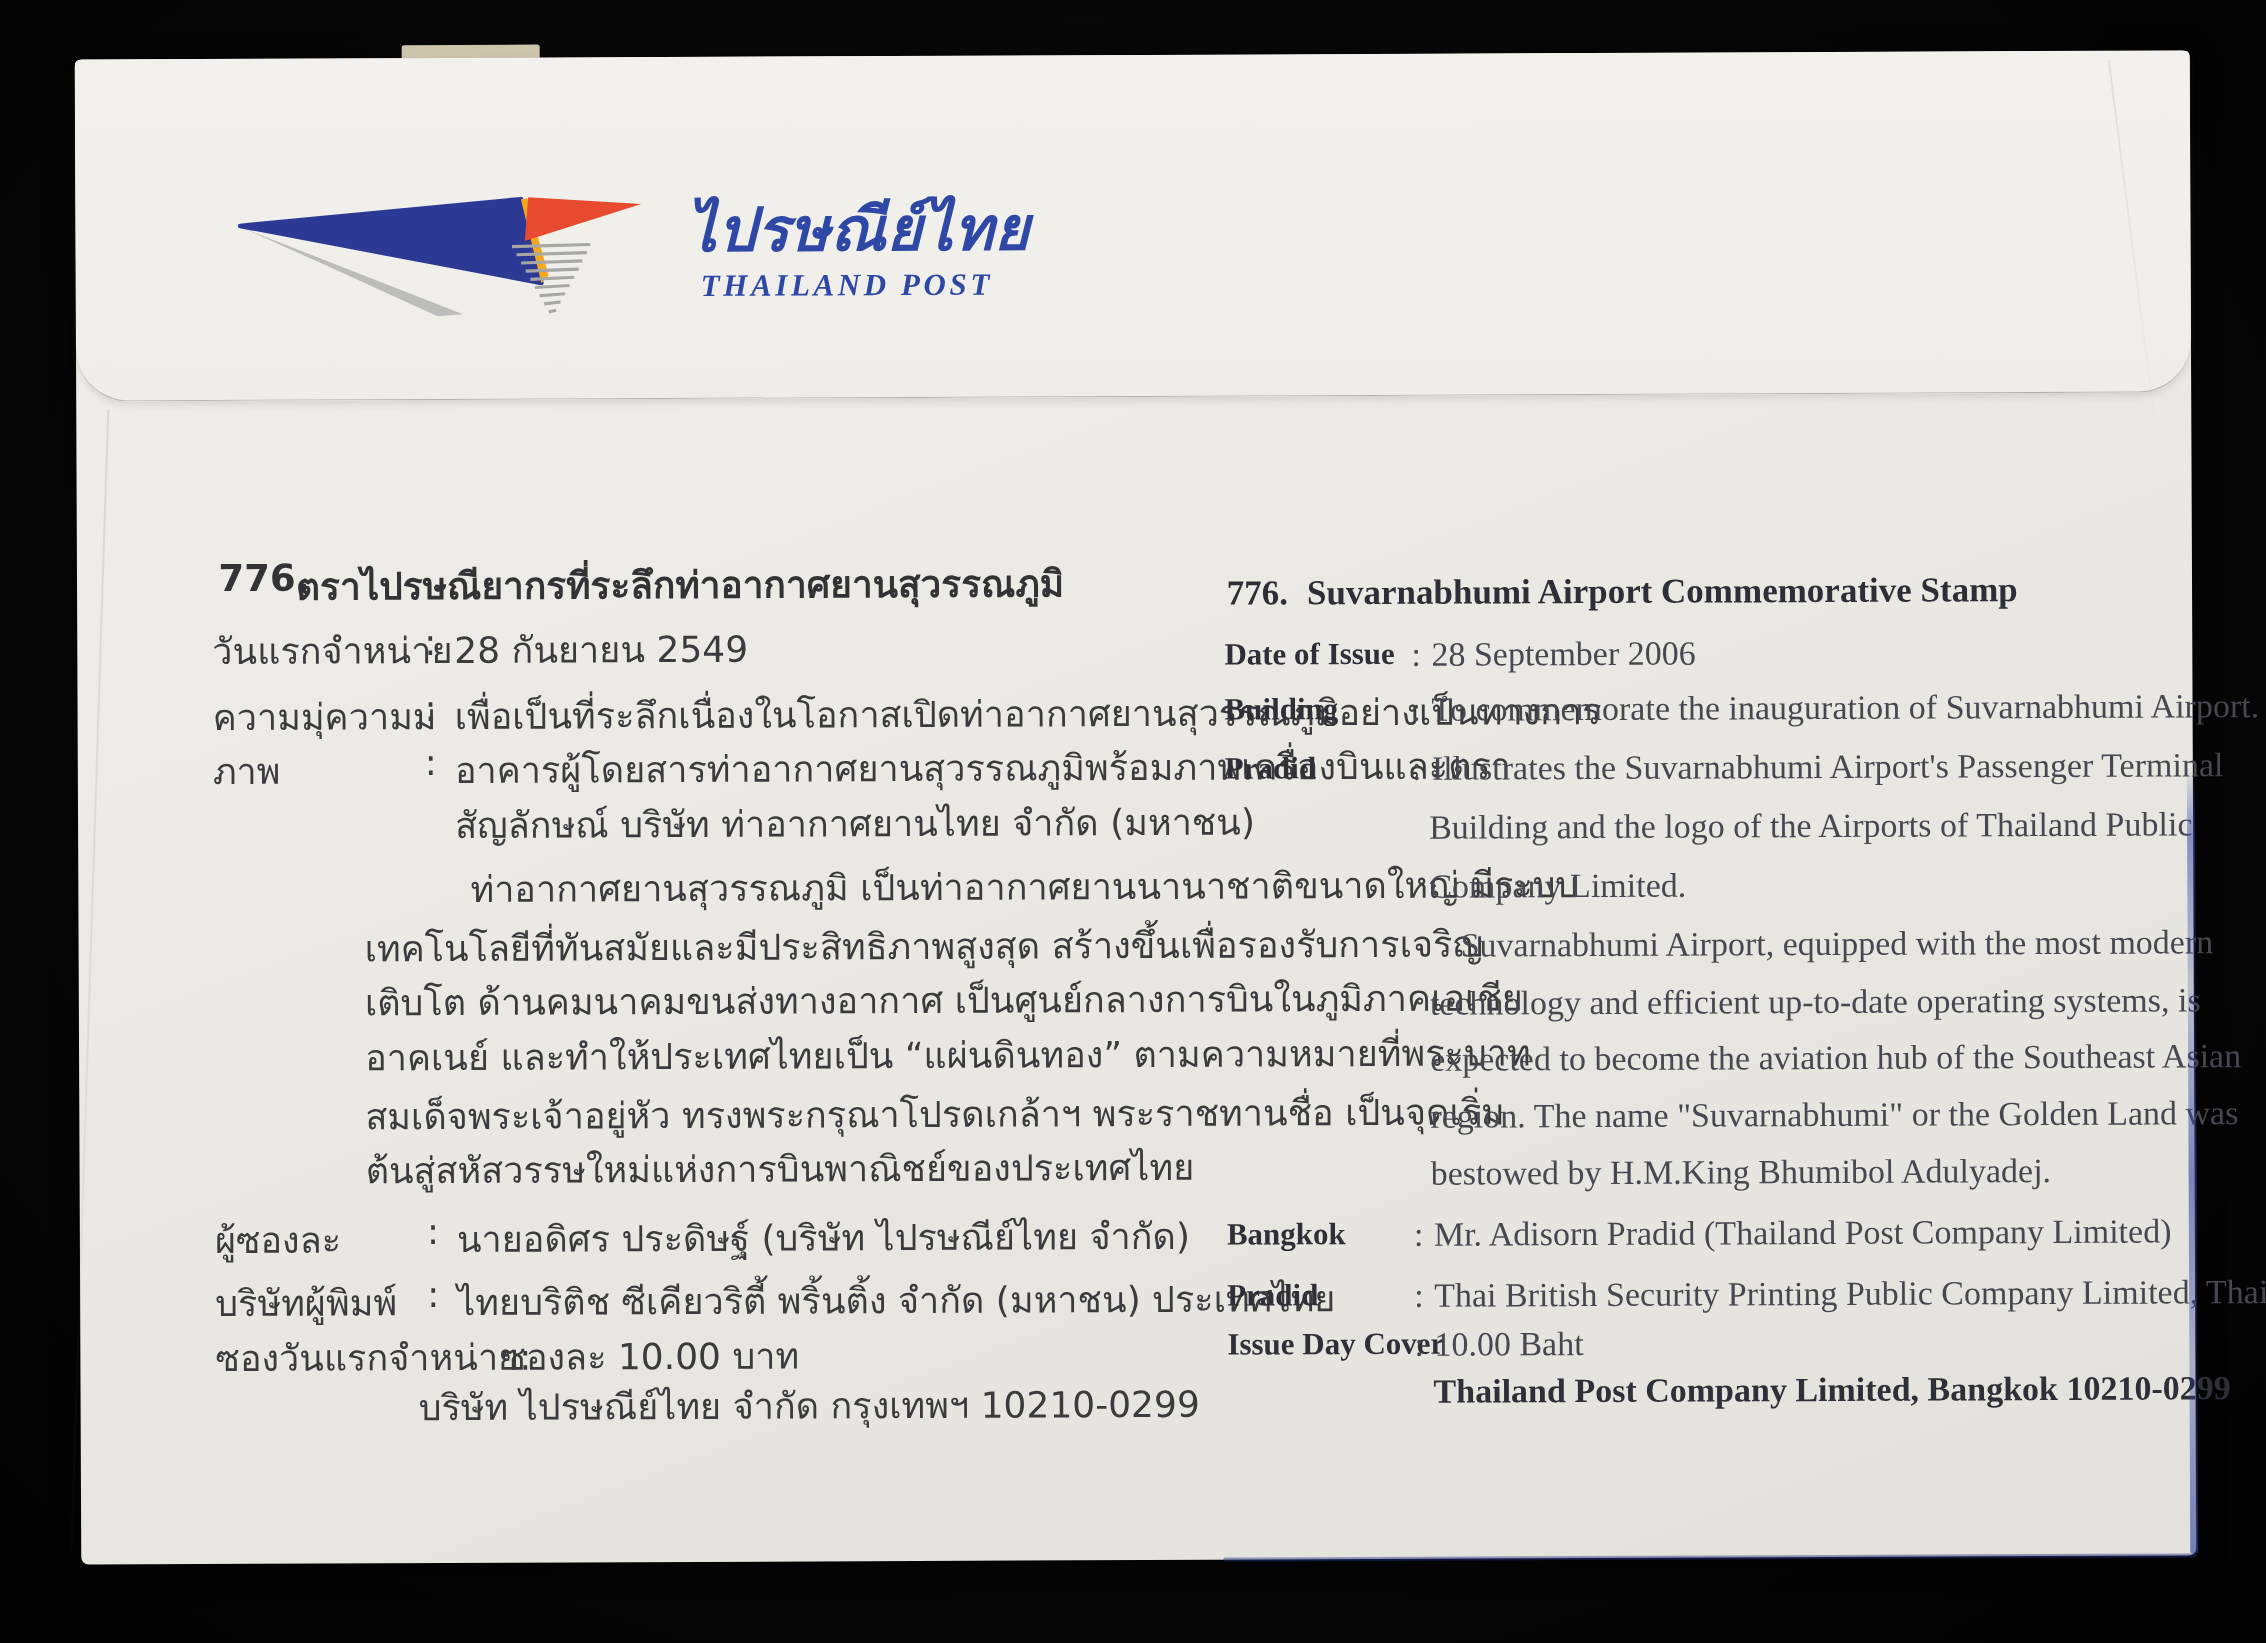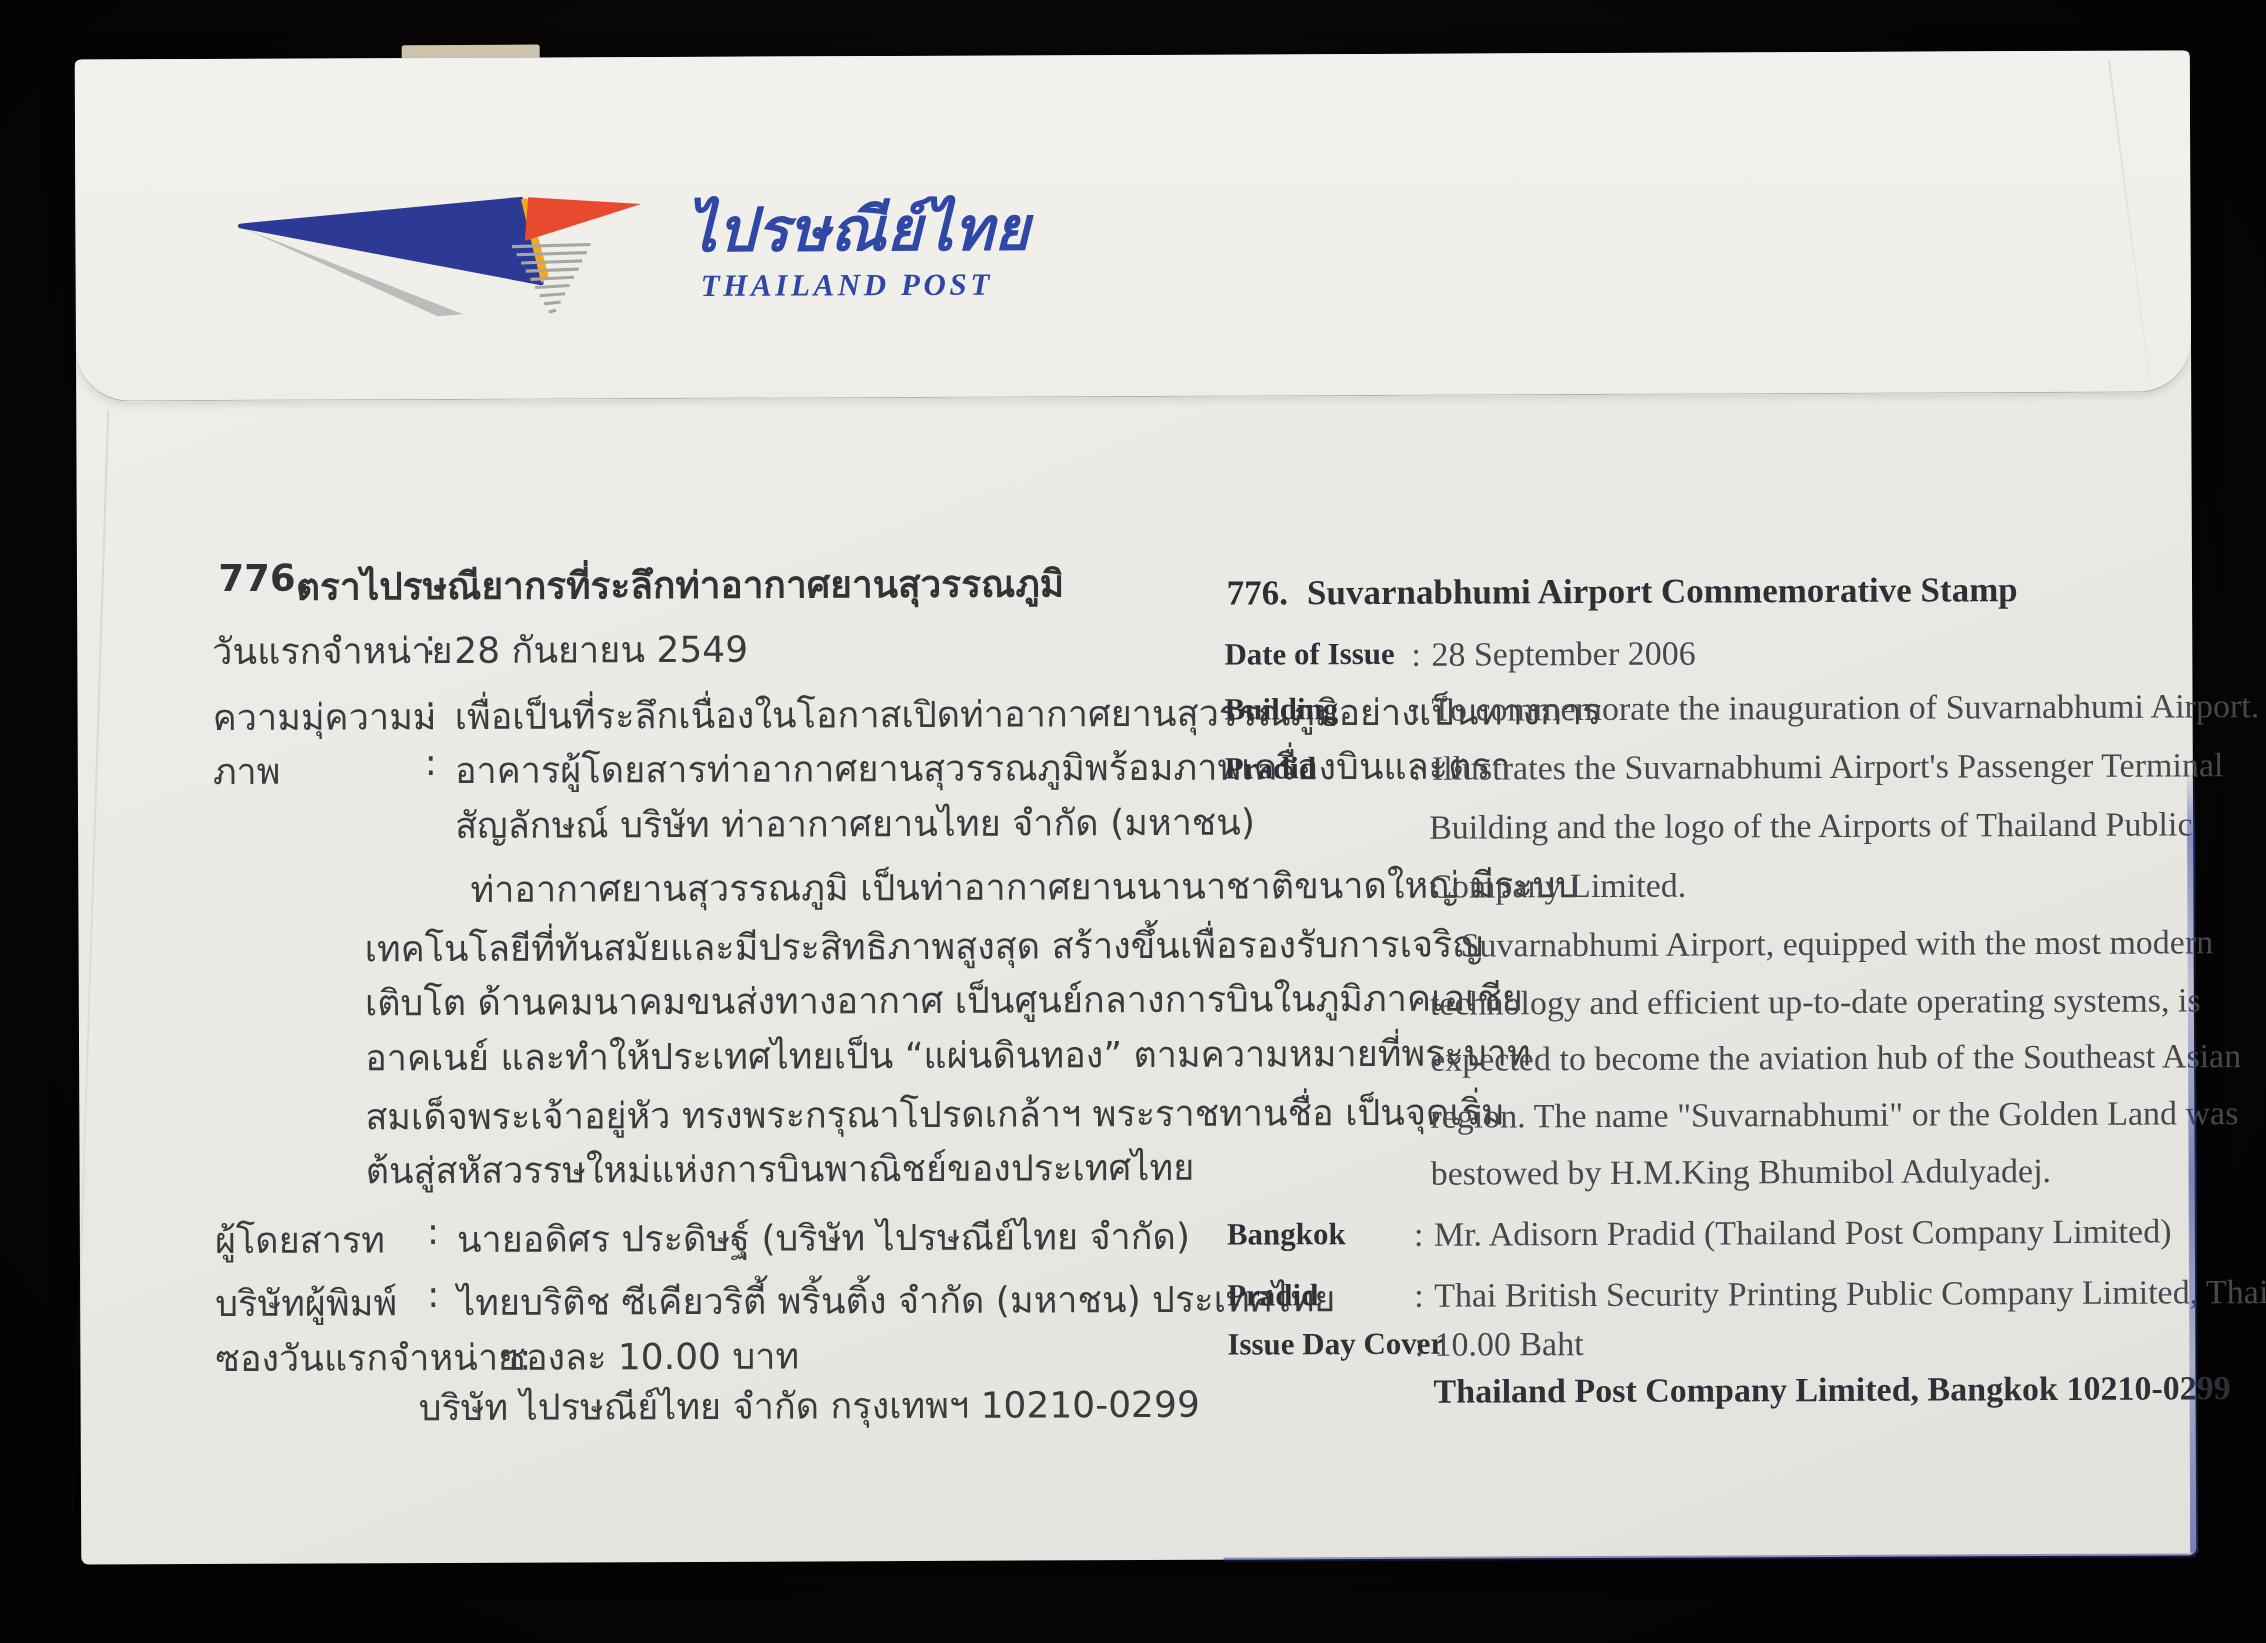--- a/index.html
+++ b/index.html
@@ -218,21 +218,21 @@
     <div class="trow" style="top:482px">
       <span class="pcont">อาคเนย์ และทำให้ประเทศไทยเป็น “แผ่นดินทอง” ตามความหมายที่พระบาท</span>
     </div>
     <div class="trow" style="top:541px">
       <span class="pcont">สมเด็จพระเจ้าอยู่หัว ทรงพระกรุณาโปรดเกล้าฯ พระราชทานชื่อ เป็นจุดเริ่ม</span>
     </div>
     <div class="trow" style="top:595px">
       <span class="pcont">ต้นสู่สหัสวรรษใหม่แห่งการบินพาณิชย์ของประเทศไทย</span>
     </div>
     <div class="trow" style="top:664px">
-      <span class="lbl">ผู้โดยสารท</span>
+      <span class="lbl">ผู้ซองละ</span>
       <span class="cln">:</span>
       <span class="val">นายอดิศร ประดิษฐ์ (บริษัท ไปรษณีย์ไทย จำกัด)</span>
     </div>
     <div class="trow" style="top:727px">
       <span class="lbl">บริษัทผู้พิมพ์</span>
       <span class="cln">:</span>
       <span class="val">ไทยบริติช ซีเคียวริตี้ พริ้นติ้ง จำกัด (มหาชน) ประเทศไทย</span>
     </div>
     <div class="trow" style="top:782px">
       <span class="lbl">ซองวันแรกจำหน่าย:</span>

